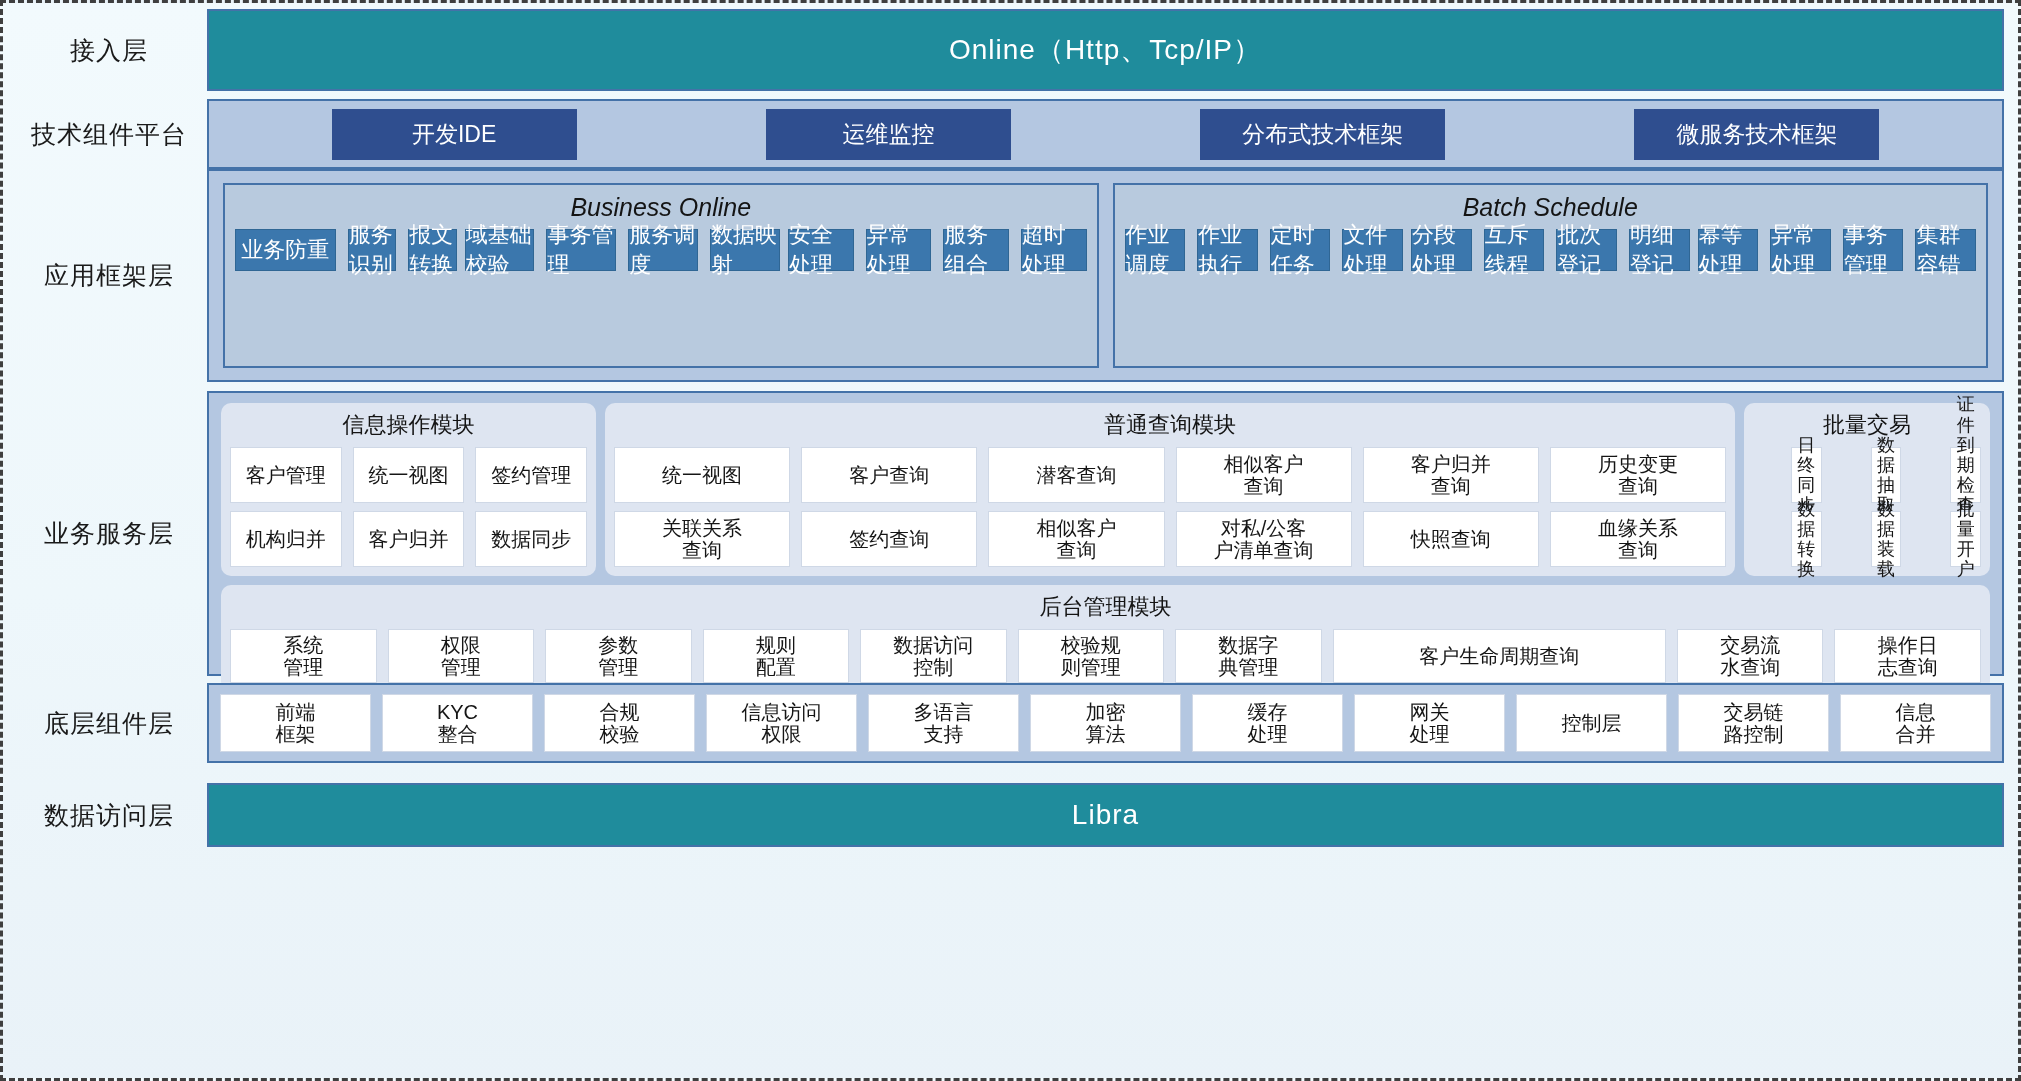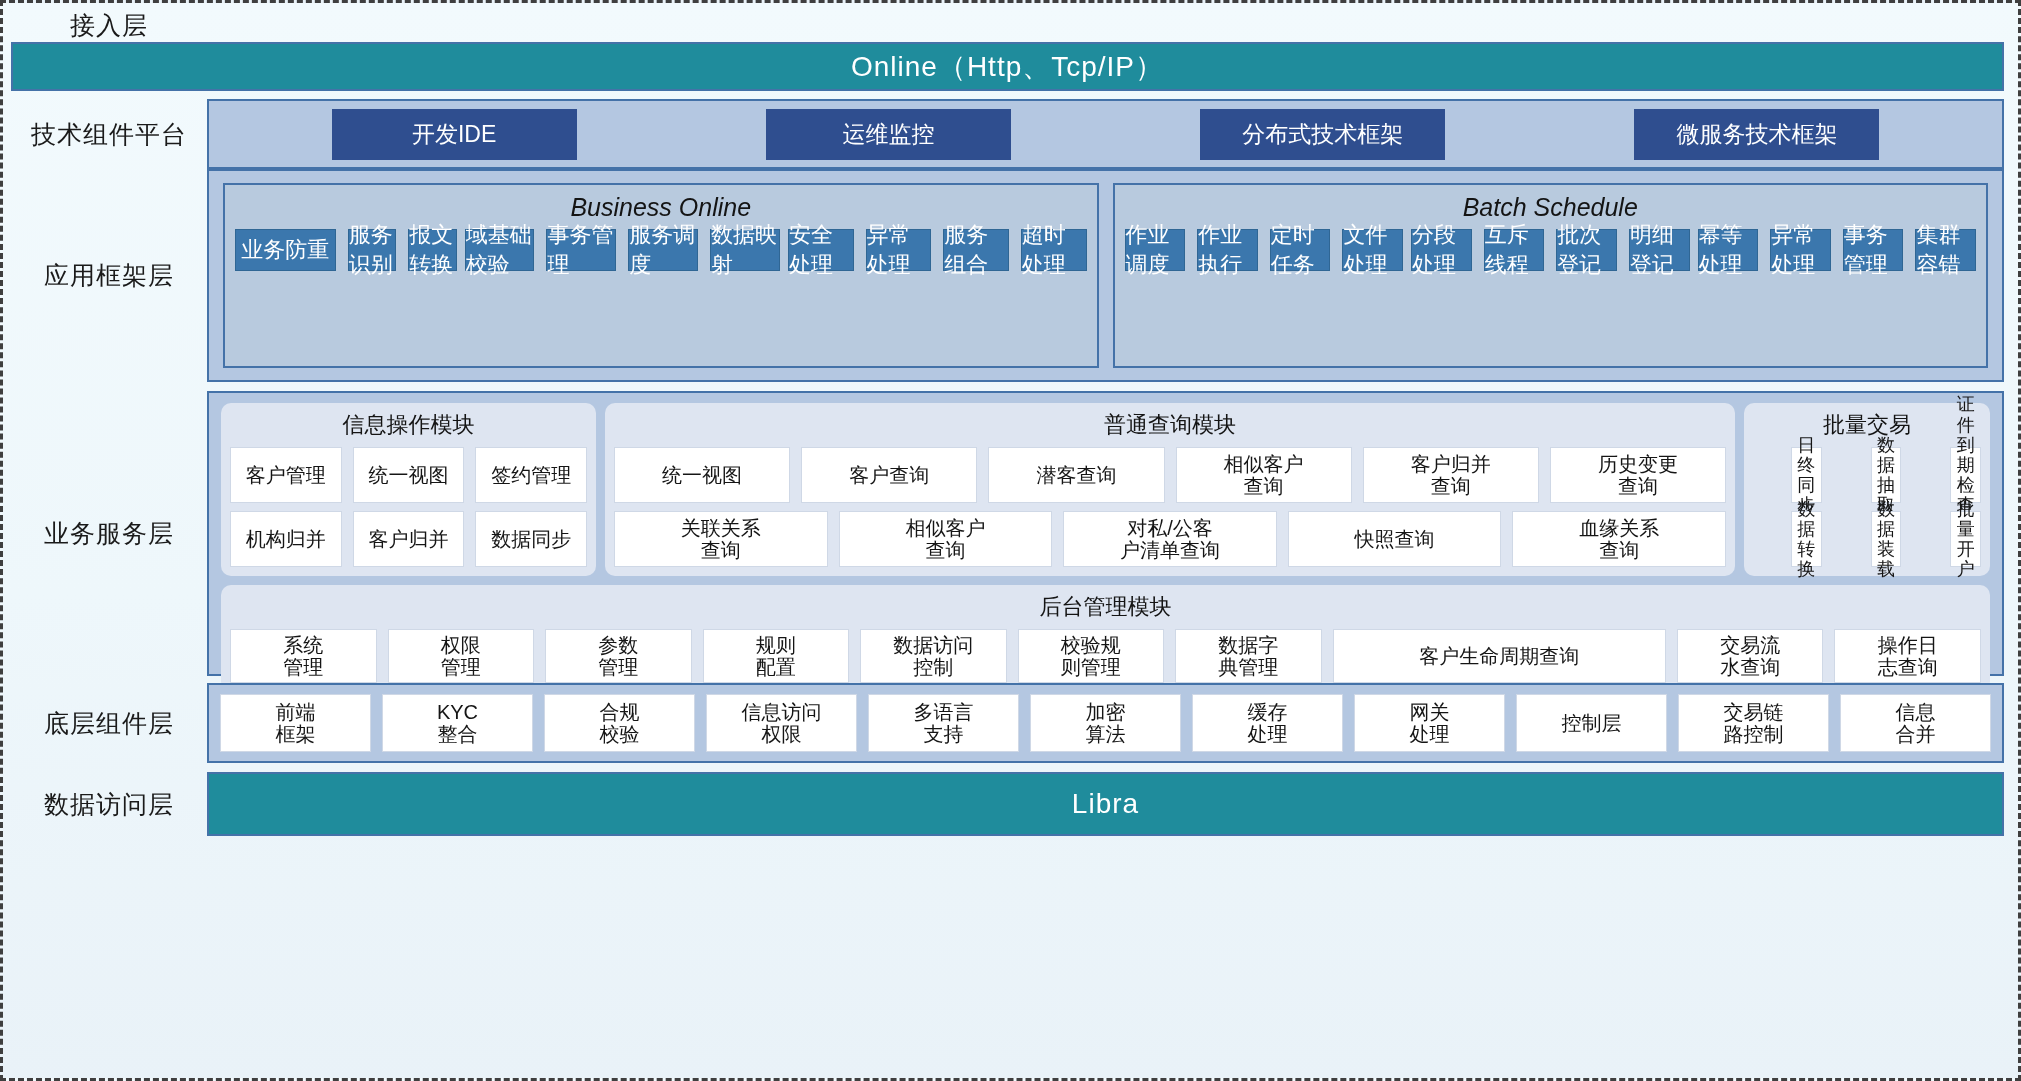--- a/index.html
+++ b/index.html
@@ -200,21 +200,21 @@
     text-align: center;
     flex: 1;
     padding: 0 3px;
   }
 </style>
 </head>
 <body>
 
 <div id="root">
 
-  <div class="layer-row" style="height:82px; margin-bottom:8px;flex-direction:column;">
+  <div class="layer-row" style="height:82px; margin-bottom:8px;">
     <div class="layer-label">接入层</div>
     <div class="layer-body">
       <div class="teal-bar">Online（Http、Tcp/IP）</div>
     </div>
   </div>
 
   <div class="layer-row" style="height:70px; margin-bottom:0;">
     <div class="layer-label">技术组件平台</div>
     <div class="layer-body">
       <div class="tech-panel">
@@ -311,20 +311,21 @@
               <div class="biz-row">
                 <div class="biz-cell">统一视图</div>
                 <div class="biz-cell">客户查询</div>
                 <div class="biz-cell">潜客查询</div>
                 <div class="biz-cell">相似客户<br>查询</div>
                 <div class="biz-cell">客户归并<br>查询</div>
                 <div class="biz-cell">历史变更<br>查询</div>
               </div>
               <div class="biz-row">
                 <div class="biz-cell">关联关系<br>查询</div>
+                <div class="biz-cell">签约查询</div>
                 <div class="biz-cell">相似客户<br>查询</div>
                 <div class="biz-cell">对私/公客<br>户清单查询</div>
                 <div class="biz-cell">快照查询</div>
                 <div class="biz-cell">血缘关系<br>查询</div>
               </div>
             </div>
           </div>
 
           <div class="biz-module mod-batch">
             <div class="biz-module-title">批量交易</div>
@@ -356,21 +357,21 @@
             <div class="back-cell wide">客户生命周期查询</div>
             <div class="back-cell">交易流<br>水查询</div>
             <div class="back-cell">操作日<br>志查询</div>
           </div>
         </div>
 
       </div>
     </div>
   </div>
 
-  <div class="layer-row" style="height:80px; margin-bottom:9px;">
+  <div class="layer-row" style="height:80px; margin-bottom:20px;">
     <div class="layer-label">底层组件层</div>
     <div class="layer-body">
       <div class="comp-panel">
         <div class="comp-cell">前端<br>框架</div>
         <div class="comp-cell">KYC<br>整合</div>
         <div class="comp-cell">合规<br>校验</div>
         <div class="comp-cell">信息访问<br>权限</div>
         <div class="comp-cell">多语言<br>支持</div>
         <div class="comp-cell">加密<br>算法</div>
         <div class="comp-cell">缓存<br>处理</div>

